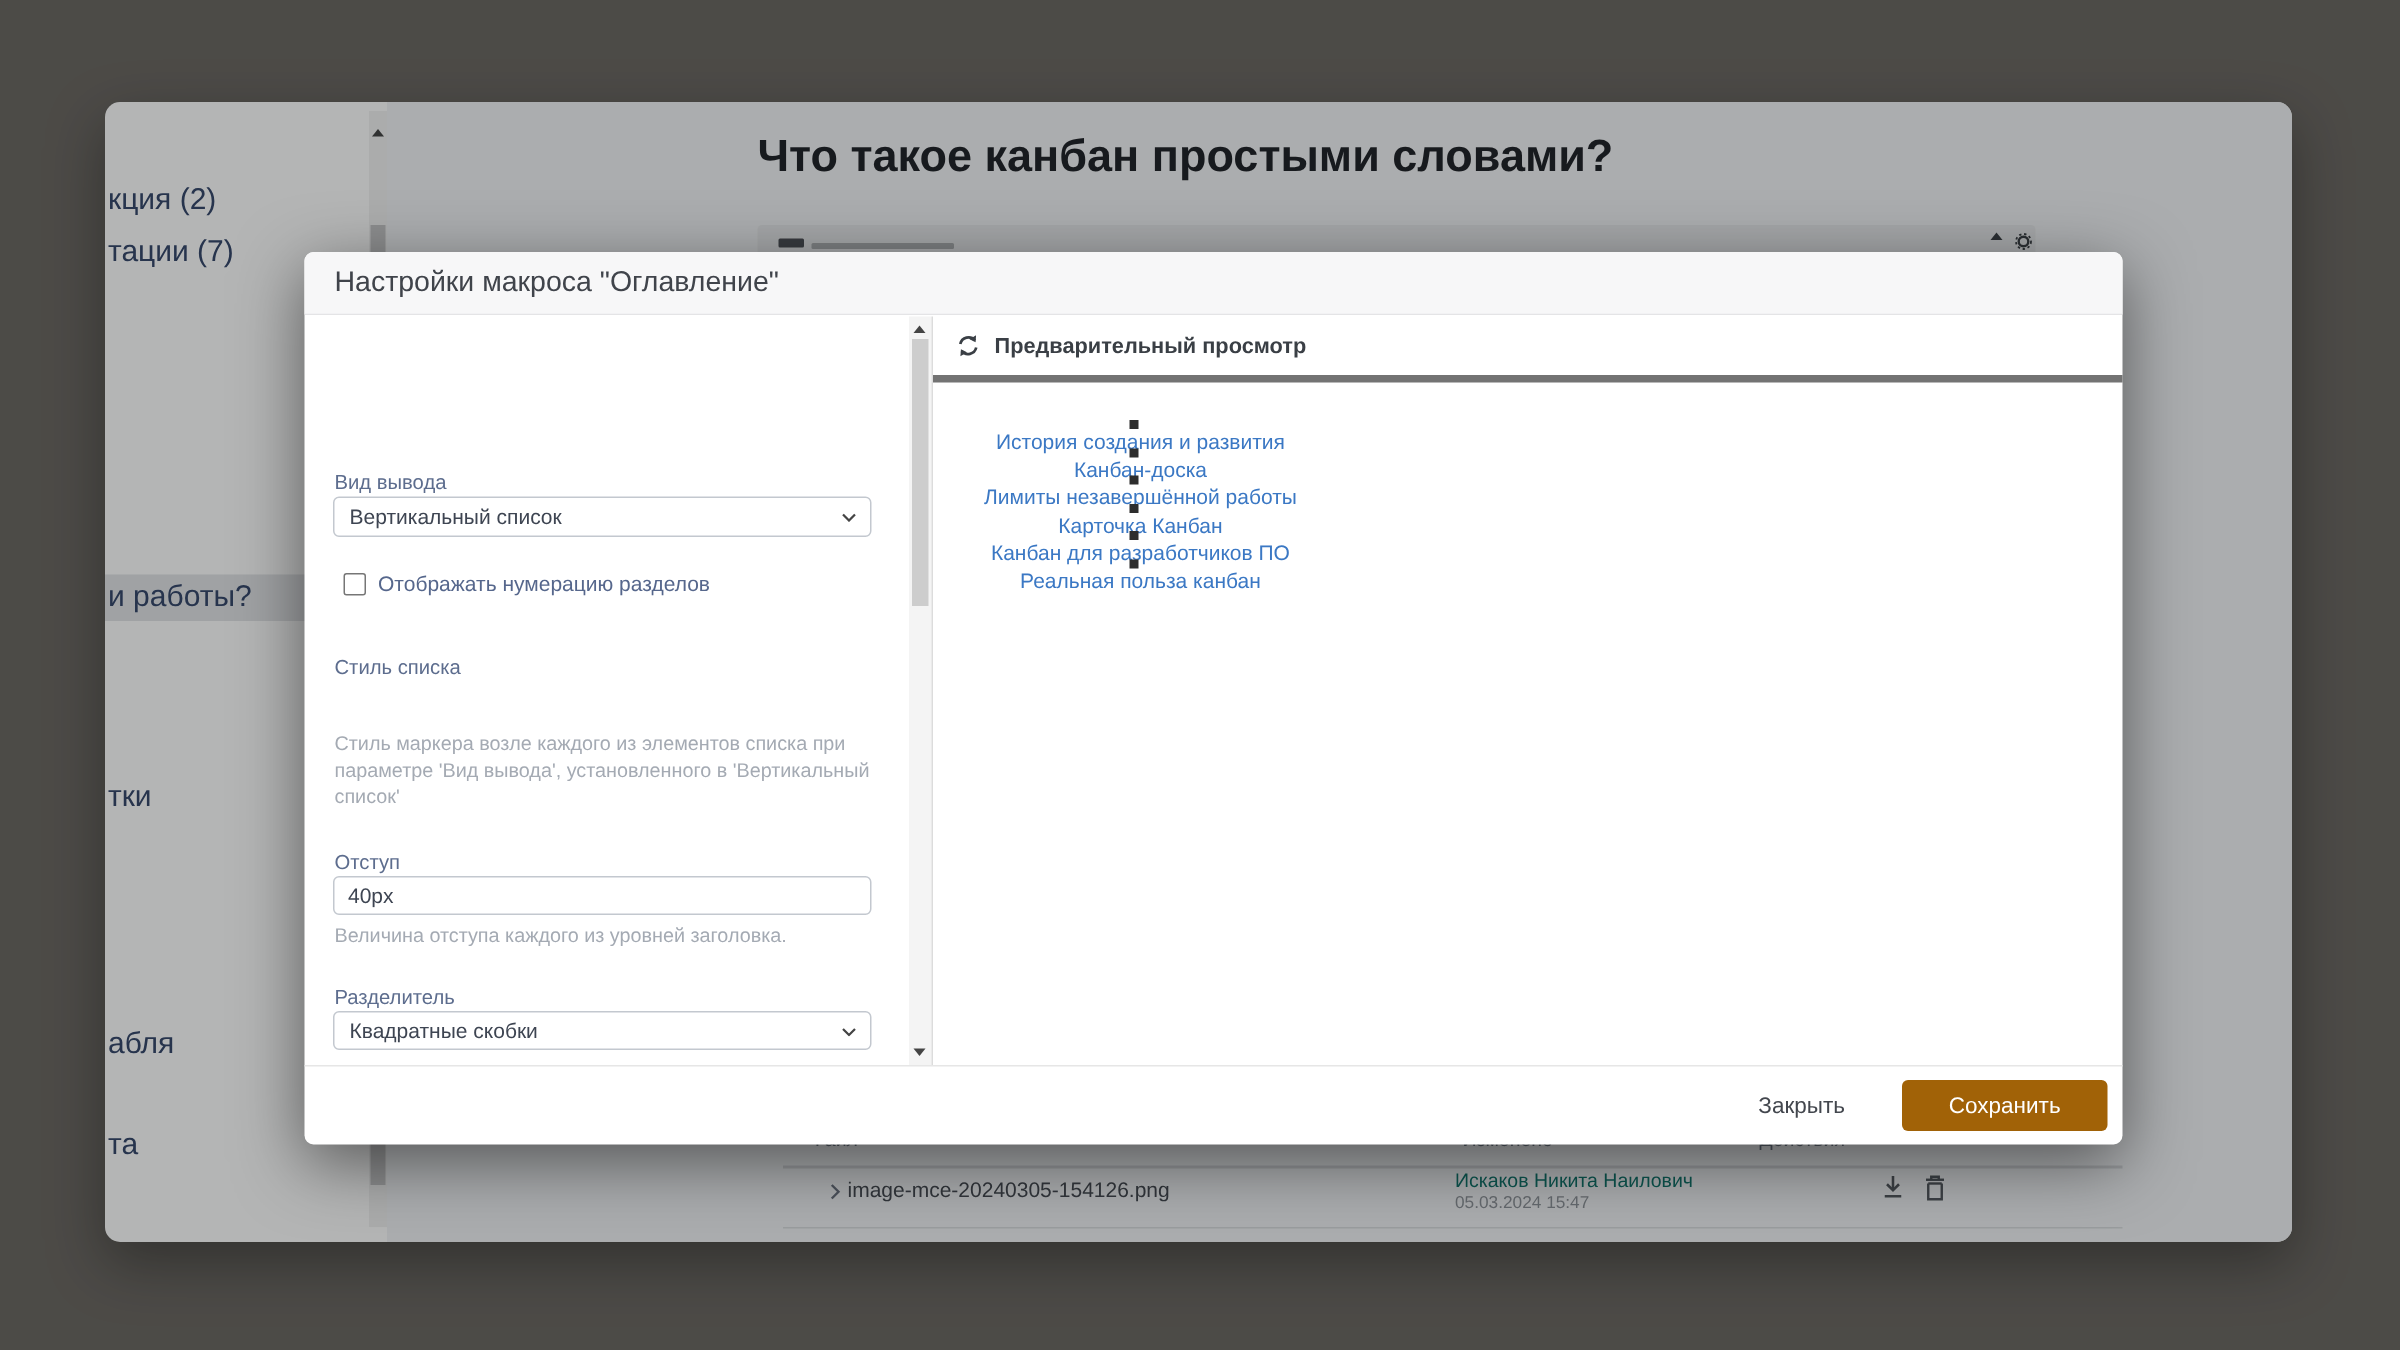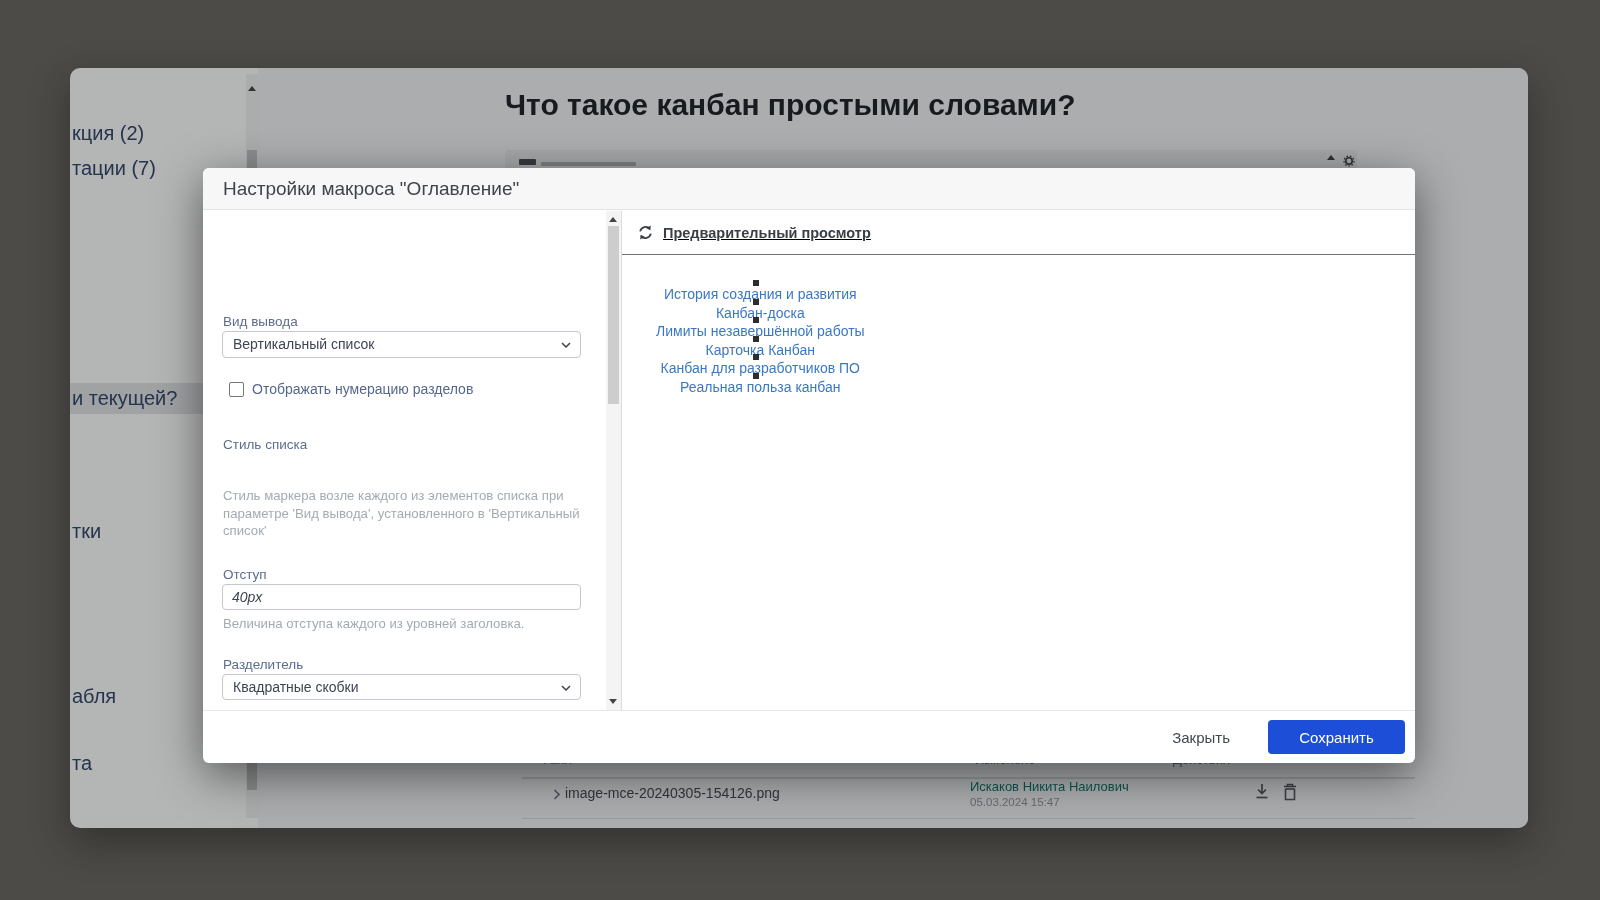--- a/index.html
+++ b/index.html
@@ -45,57 +45,57 @@
   .m-head { height:42px; background:#f7f7f8; border-bottom:1px solid #e4e4e6; border-radius:6px 6px 0 0;
             line-height:42px; padding-left:20px; font-size:19px; color:#40444b; }
   .m-body { position:absolute; top:43px; left:0; right:0; bottom:53px; }
 
   .lpanel { position:absolute; left:0; top:0; bottom:0; width:403px; }
   .desc { position:absolute; left:20px; top:36px; width:362px; font-size:14px; line-height:21px; color:#4d5565; }
   .f-label { position:absolute; left:20px; font-size:13.5px; color:#5d6d8e; }
   .f-box { position:absolute; left:19px; width:359px; height:27px; border:1px solid #c3c8cf; border-radius:4px;
            background:#fff; font-size:14px; color:#3e4552; line-height:25px; padding-left:10px; cursor:pointer; }
   .f-box .chev { position:absolute; right:9px; top:10px; }
-  input.f-box { cursor:text; padding-left:9px; font-family:"Liberation Sans",sans-serif;font-style:italic; }
+  input.f-box { cursor:text; padding-left:9px; font-family:"Liberation Sans",sans-serif; }
   .f-help { position:absolute; left:20px; width:360px; font-size:13.2px; line-height:17.5px; color:#a4aab3; }
   .chk-row { position:absolute; left:26px; top:170px; display:flex; align-items:center; cursor:pointer; }
   .chk { width:15px; height:15px; border:1px solid #767676; border-radius:2px; background:#fff; }
   .chk-label { margin-left:8px; font-size:14px; color:#56678c; }
 
   .m-scroll { position:absolute; left:403px; top:0; bottom:0; width:15px; background:#f4f4f4; }
   .m-scroll .thumb { position:absolute; left:2px; top:15px; width:11px; height:178px; background:#cdcdcd; }
   .m-scroll .tri-up { position:absolute; left:3px; top:6px; }
   .m-scroll .tri-down { position:absolute; left:3px; bottom:6px; }
 
   .pv { position:absolute; left:418px; right:0; top:0; bottom:0; border-left:1px solid #dcdcdc; }
-  .pv-head { height:44px; border-bottom:1px solid #737373; display:flex; align-items:center; padding-left:15px;text-decoration:underline; }
+  .pv-head { height:44px; border-bottom:5px solid #737373; display:flex; align-items:center; padding-left:15px; }
   .pv-title { margin-left:9px; font-size:14.5px; font-weight:bold; color:#3a3f45; }
   .pv-list { position:absolute; left:34px; top:69px; }
   .pv-item { display:flex; align-items:center; height:18.6px; cursor:pointer;flex-direction:column; }
   .bullet { width:6px; height:6px; background:#2d2d2d; margin-right:9px; flex:none; }
   .pv-link { font-size:14px; color:#3b78c4; }
 
   .m-foot { position:absolute; left:0; right:0; bottom:0; height:53px; border-top:1px solid #e6e6e6;
             display:flex; align-items:center; justify-content:flex-end; padding-right:10px; }
   .btn-close { font-size:15px; color:#43474e; background:none; border:none; cursor:pointer;
                margin-right:38px; font-family:"Liberation Sans",sans-serif; }
-  .btn-save { width:137px; height:34px; background:#1d4ed8; color:#fff; font-size:15px; border:none;
+  .btn-save { width:137px; height:34px; background:#a16207; color:#fff; font-size:15px; border:none;
               border-radius:4px; cursor:pointer; font-family:"Liberation Sans",sans-serif; }
 </style>
 </head>
 <body>
 
 <div class="stage">
 
   <div class="page">
 
     <div class="sidebar">
       <div class="side-item" style="top:54px">кция (2)</div>
       <div class="side-item" style="top:89px">тации (7)</div>
-      <div class="side-item sel" style="top:315px">и текущей?</div>
+      <div class="side-item sel" style="top:315px">и работы?</div>
       <div class="side-item" style="top:452px">тки</div>
       <div class="side-item" style="top:617px">абля</div>
       <div class="side-item" style="top:684px">та</div>
       <div class="side-scroll">
         <div class="tri-up" style="position:absolute;left:2px;top:12px"></div>
         <div class="thumb"></div>
       </div>
     </div>
 
     <div class="content">

